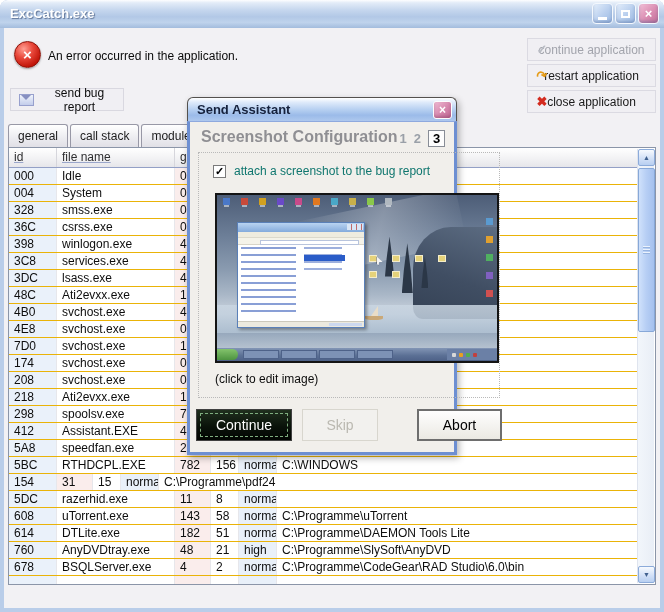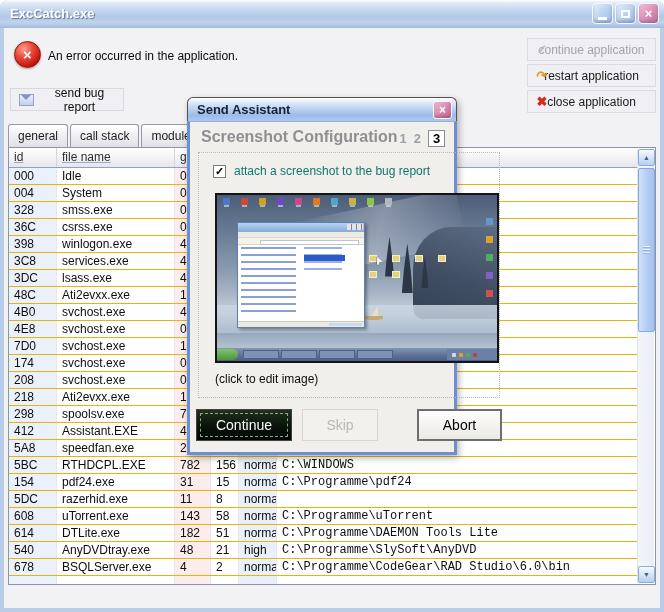--- a/index.html
+++ b/index.html
@@ -61,21 +61,21 @@
   .th{font-size:12px;color:#2e2e30;padding:2px 0 0 5px;border-right:1px solid #d6d6dc;overflow:hidden;white-space:nowrap;
       text-decoration:underline;text-decoration-color:#9aa6ca;}
   .tbody{position:absolute;left:0;top:20px;right:17px;bottom:0;overflow:hidden;}
   .tr{display:flex;height:17px;border-bottom:1px solid #eab308;}
   .td{font-size:12px;color:#0d0d0d;padding:1px 0 0 5px;border-right:1px solid #e7e7eb;overflow:hidden;white-space:nowrap;}
   .c0{width:48px;background:#eaf1fa;flex:0 0 auto;}
   .c1{width:118px;background:#fff;flex:0 0 auto;}
   .c2{width:36px;background:#faedec;flex:0 0 auto;}
   .c3{width:28px;background:#fff;flex:0 0 auto;}
   .c4{width:38px;background:#e9f0f9;flex:0 0 auto;}
-  .c5{flex:1;background:#fff;border-right:none;font-family:Liberation Mono, monospace;}
+  .c5{flex:1;background:#fff;border-right:none;}
   .th.c0{background:transparent;} .th.c1{background:transparent;} .th.c2{background:transparent;}
   .th.c3{background:transparent;} .th.c4{background:transparent;} .th.c5{background:transparent;}
 
   
   .vscroll{position:absolute;top:1px;right:1px;bottom:1px;width:17px;
     background:linear-gradient(to right,#f2f6fb,#e9eef6);border-left:1px solid #dfe4ee;}
   .sb-btn{position:absolute;left:0;width:17px;height:17px;border:1px solid #8cabda;border-radius:2px;
     background:linear-gradient(#f7fafe,#d3e1f7 55%,#b8cff1);color:#41618f;font-size:7px;
     display:flex;align-items:center;justify-content:center;}
   .sb-btn.up{top:0;} .sb-btn.down{bottom:0;}
@@ -366,21 +366,20 @@
           <div class="tr">
             <div class="td c0">5BC</div>
             <div class="td c1">RTHDCPL.EXE</div>
             <div class="td c2">782</div>
             <div class="td c3">156</div>
             <div class="td c4">normal</div>
             <div class="td c5">C:\WINDOWS</div>
           </div>
           <div class="tr">
             <div class="td c0">154</div>
-            <div class="td c1">pdf24.exe</div>
             <div class="td c2">31</div>
             <div class="td c3">15</div>
             <div class="td c4">normal</div>
             <div class="td c5">C:\Programme\pdf24</div>
           </div>
           <div class="tr">
             <div class="td c0">5DC</div>
             <div class="td c1">razerhid.exe</div>
             <div class="td c2">11</div>
             <div class="td c3">8</div>
@@ -396,21 +395,21 @@
           </div>
           <div class="tr">
             <div class="td c0">614</div>
             <div class="td c1">DTLite.exe</div>
             <div class="td c2">182</div>
             <div class="td c3">51</div>
             <div class="td c4">normal</div>
             <div class="td c5">C:\Programme\DAEMON Tools Lite</div>
           </div>
           <div class="tr">
-            <div class="td c0">540</div>
+            <div class="td c0">760</div>
             <div class="td c1">AnyDVDtray.exe</div>
             <div class="td c2">48</div>
             <div class="td c3">21</div>
             <div class="td c4">high</div>
             <div class="td c5">C:\Programme\SlySoft\AnyDVD</div>
           </div>
           <div class="tr">
             <div class="td c0">678</div>
             <div class="td c1">BSQLServer.exe</div>
             <div class="td c2">4</div>

